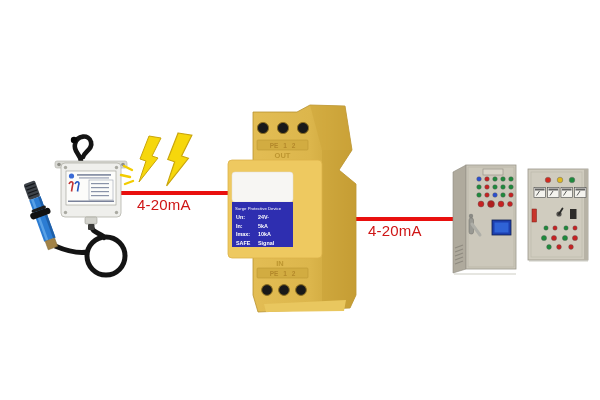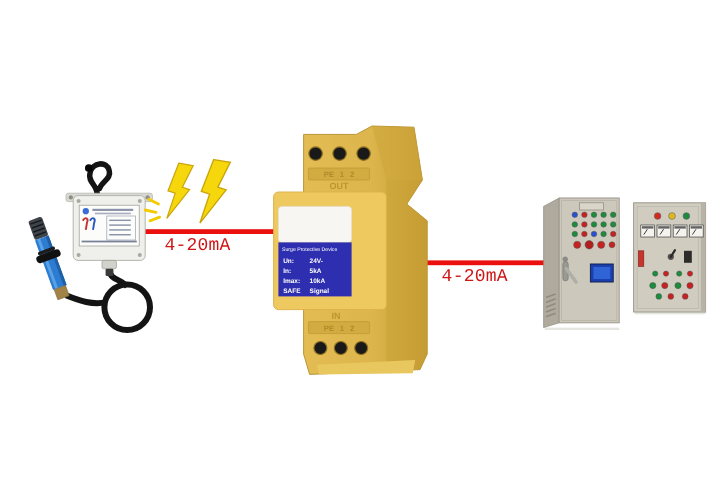--- a/index.html
+++ b/index.html
@@ -4,21 +4,21 @@
 <style>
   html,body{margin:0;padding:0;background:#fff;}
   .stage{
     position:relative;width:600px;height:400px;background:#ffffff;
     overflow:hidden;font-family:"Liberation Serif",serif;
   }
   .device{position:absolute;z-index:2;}
   .signal-line{position:absolute;height:4px;background:#e9100e;z-index:1;}
   .signal-label{
     position:absolute;z-index:3;color:#cf1616;font-size:15px;
-    font-family:Liberation Mono, monospace;letter-spacing:.2px;
+    font-family:Liberation Sans, sans-serif;letter-spacing:.2px;
   }
   svg text{font-family:"Liberation Sans",sans-serif;}
 </style>
 </head>
 <body>
 
 <div class="stage">
 
   <div class="signal-line" style="left:110px;top:191px;width:130px;"></div>
   <div class="signal-label" style="left:137px;top:196px;">4-20mA</div>

